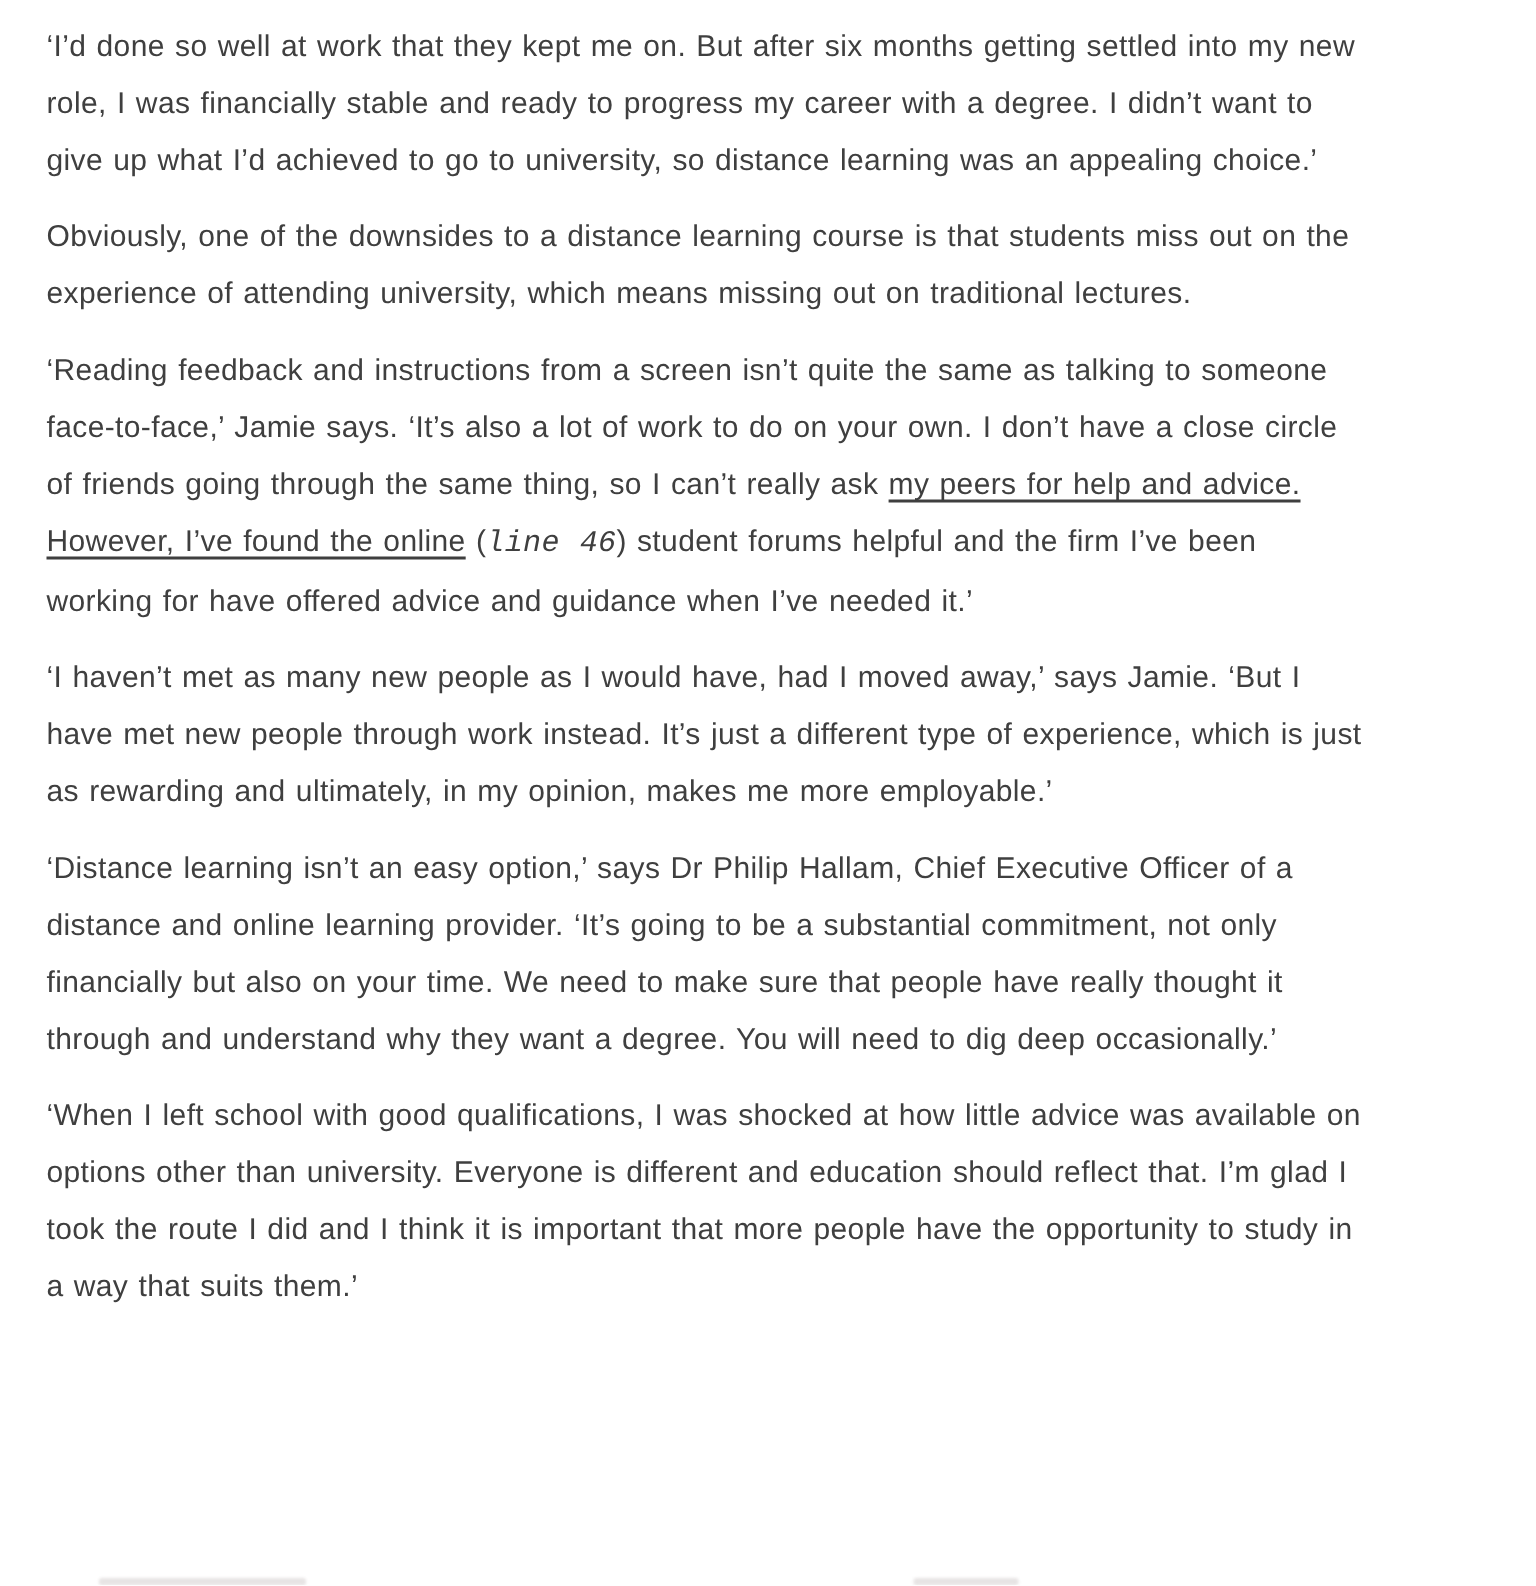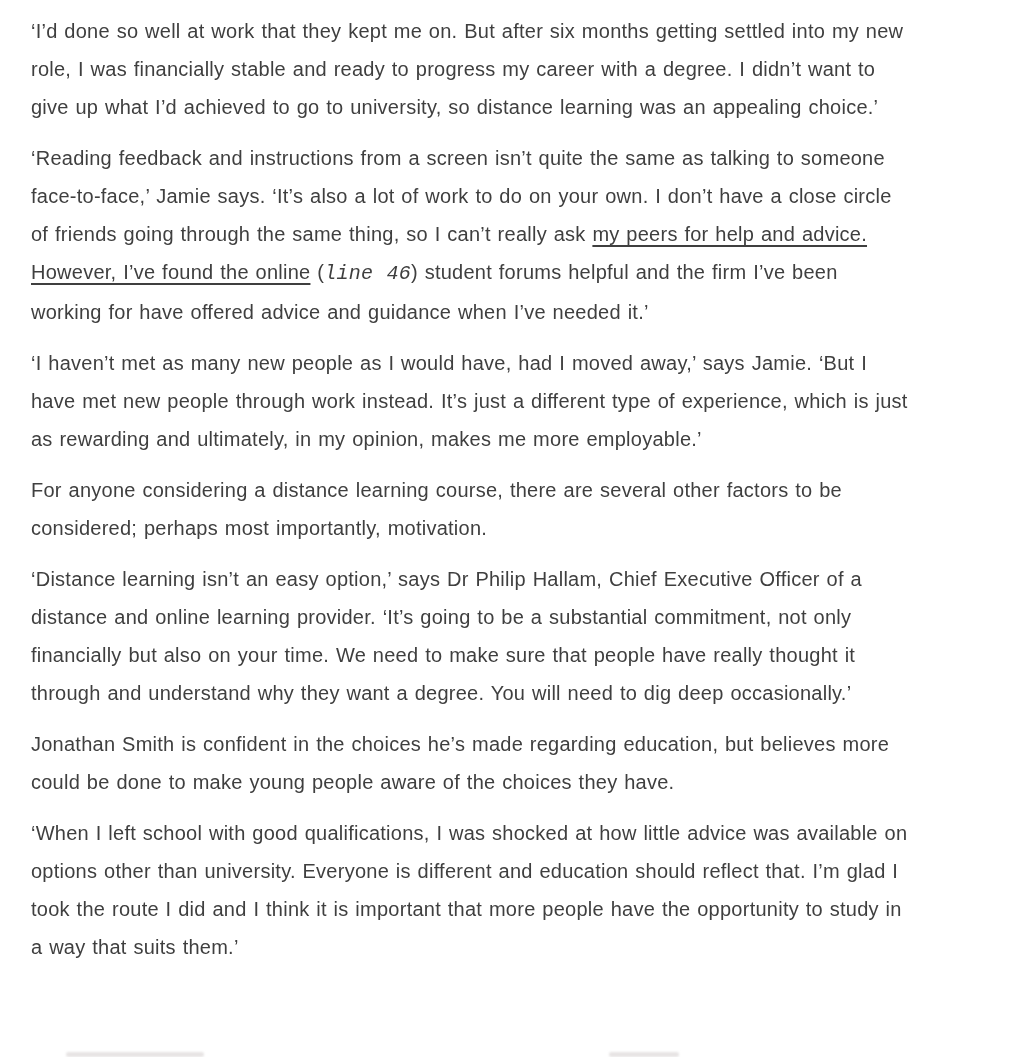--- a/index.html
+++ b/index.html
@@ -54,24 +54,23 @@
   }
   .smudge.s1 { left: 66px;  width: 138px; }
   .smudge.s2 { left: 609px; width: 70px; }
 </style>
 </head>
 <body>
 
 <main class="page" style="color: rgb(63, 63, 63); background: rgb(255, 255, 255);">
   <article class="article">
       <p><span>‘I’d done so well at work that they kept me on. But after six months getting settled into my new role, I was financially stable and ready to progress my career with a degree. I didn’t want to give up what I’d achieved to go to university, so distance learning was an appealing choice.’</span></p>
+      <p><span>Obviously, one of the downsides to a distance learning course is that students miss out on the experience of attending university, which means missing out on traditional lectures.</span></p>
       <p><span>‘Reading feedback and instructions from a screen isn’t quite the same as talking to someone face-to-face,’ Jamie says. ‘It’s also a lot of work to do on your own. I don’t have a close circle of friends going through the same thing, so I can’t really ask </span><span class="u">my peers for help and advice. However, I’ve found the online</span><span> (</span><span class="i">line 46</span><span>) student forums helpful and the firm I’ve been working for have offered advice and guidance when I’ve needed it.’</span></p>
       <p><span>‘I haven’t met as many new people as I would have, had I moved away,’ says Jamie. ‘But I have met new people through work instead. It’s just a different type of experience, which is just as rewarding and ultimately, in my opinion, makes me more employable.’</span></p>
-      <p><span>For anyone considering a distance learning course, there are several other factors to be considered; perhaps most importantly, motivation.</span></p>
       <p><span>‘Distance learning isn’t an easy option,’ says Dr Philip Hallam, Chief Executive Officer of a distance and online learning provider. ‘It’s going to be a substantial commitment, not only financially but also on your time. We need to make sure that people have really thought it through and understand why they want a degree. You will need to dig deep occasionally.’</span></p>
-      <p><span>Jonathan Smith is confident in the choices he’s made regarding education, but believes more could be done to make young people aware of the choices they have.</span></p>
       <p><span>‘When I left school with good qualifications, I was shocked at how little advice was available on options other than university. Everyone is different and education should reflect that. I’m glad I took the route I did and I think it is important that more people have the opportunity to study in a way that suits them.’</span></p>
     </article>
   <div class="clipped-line">
     <span class="smudge s1"></span>
     <span class="smudge s2"></span>
   </div>
 </main>
 
 </body></html>

